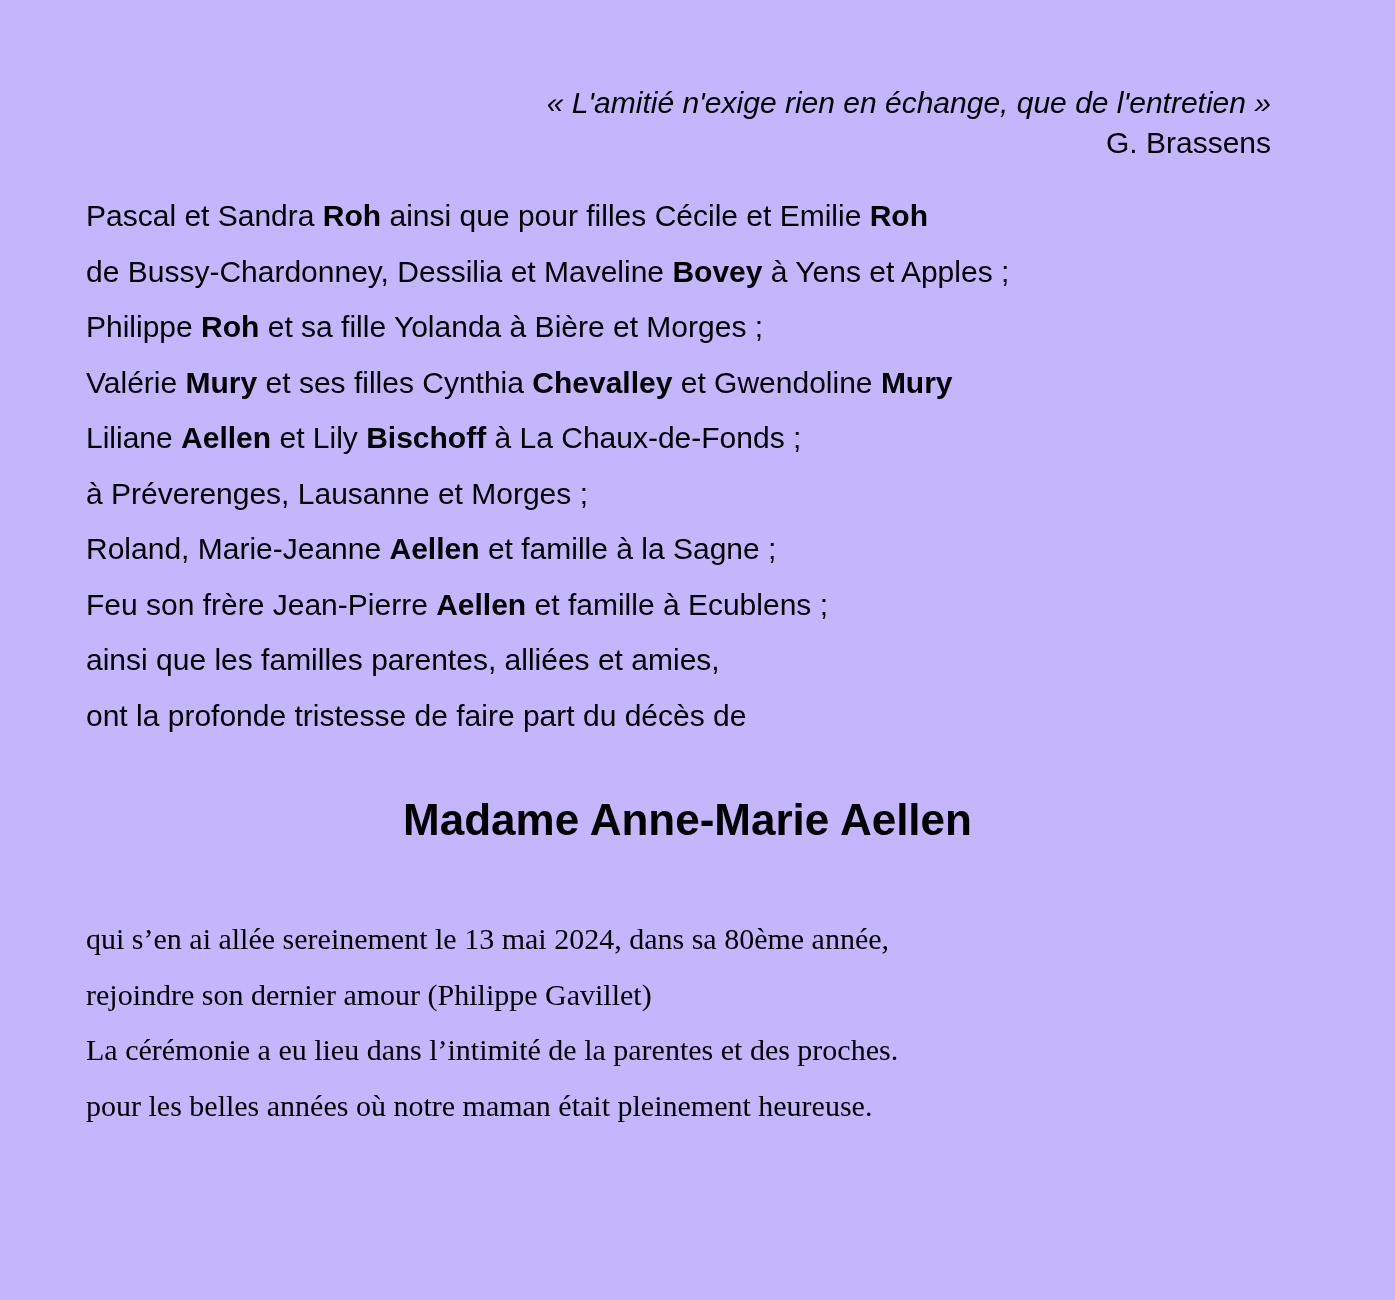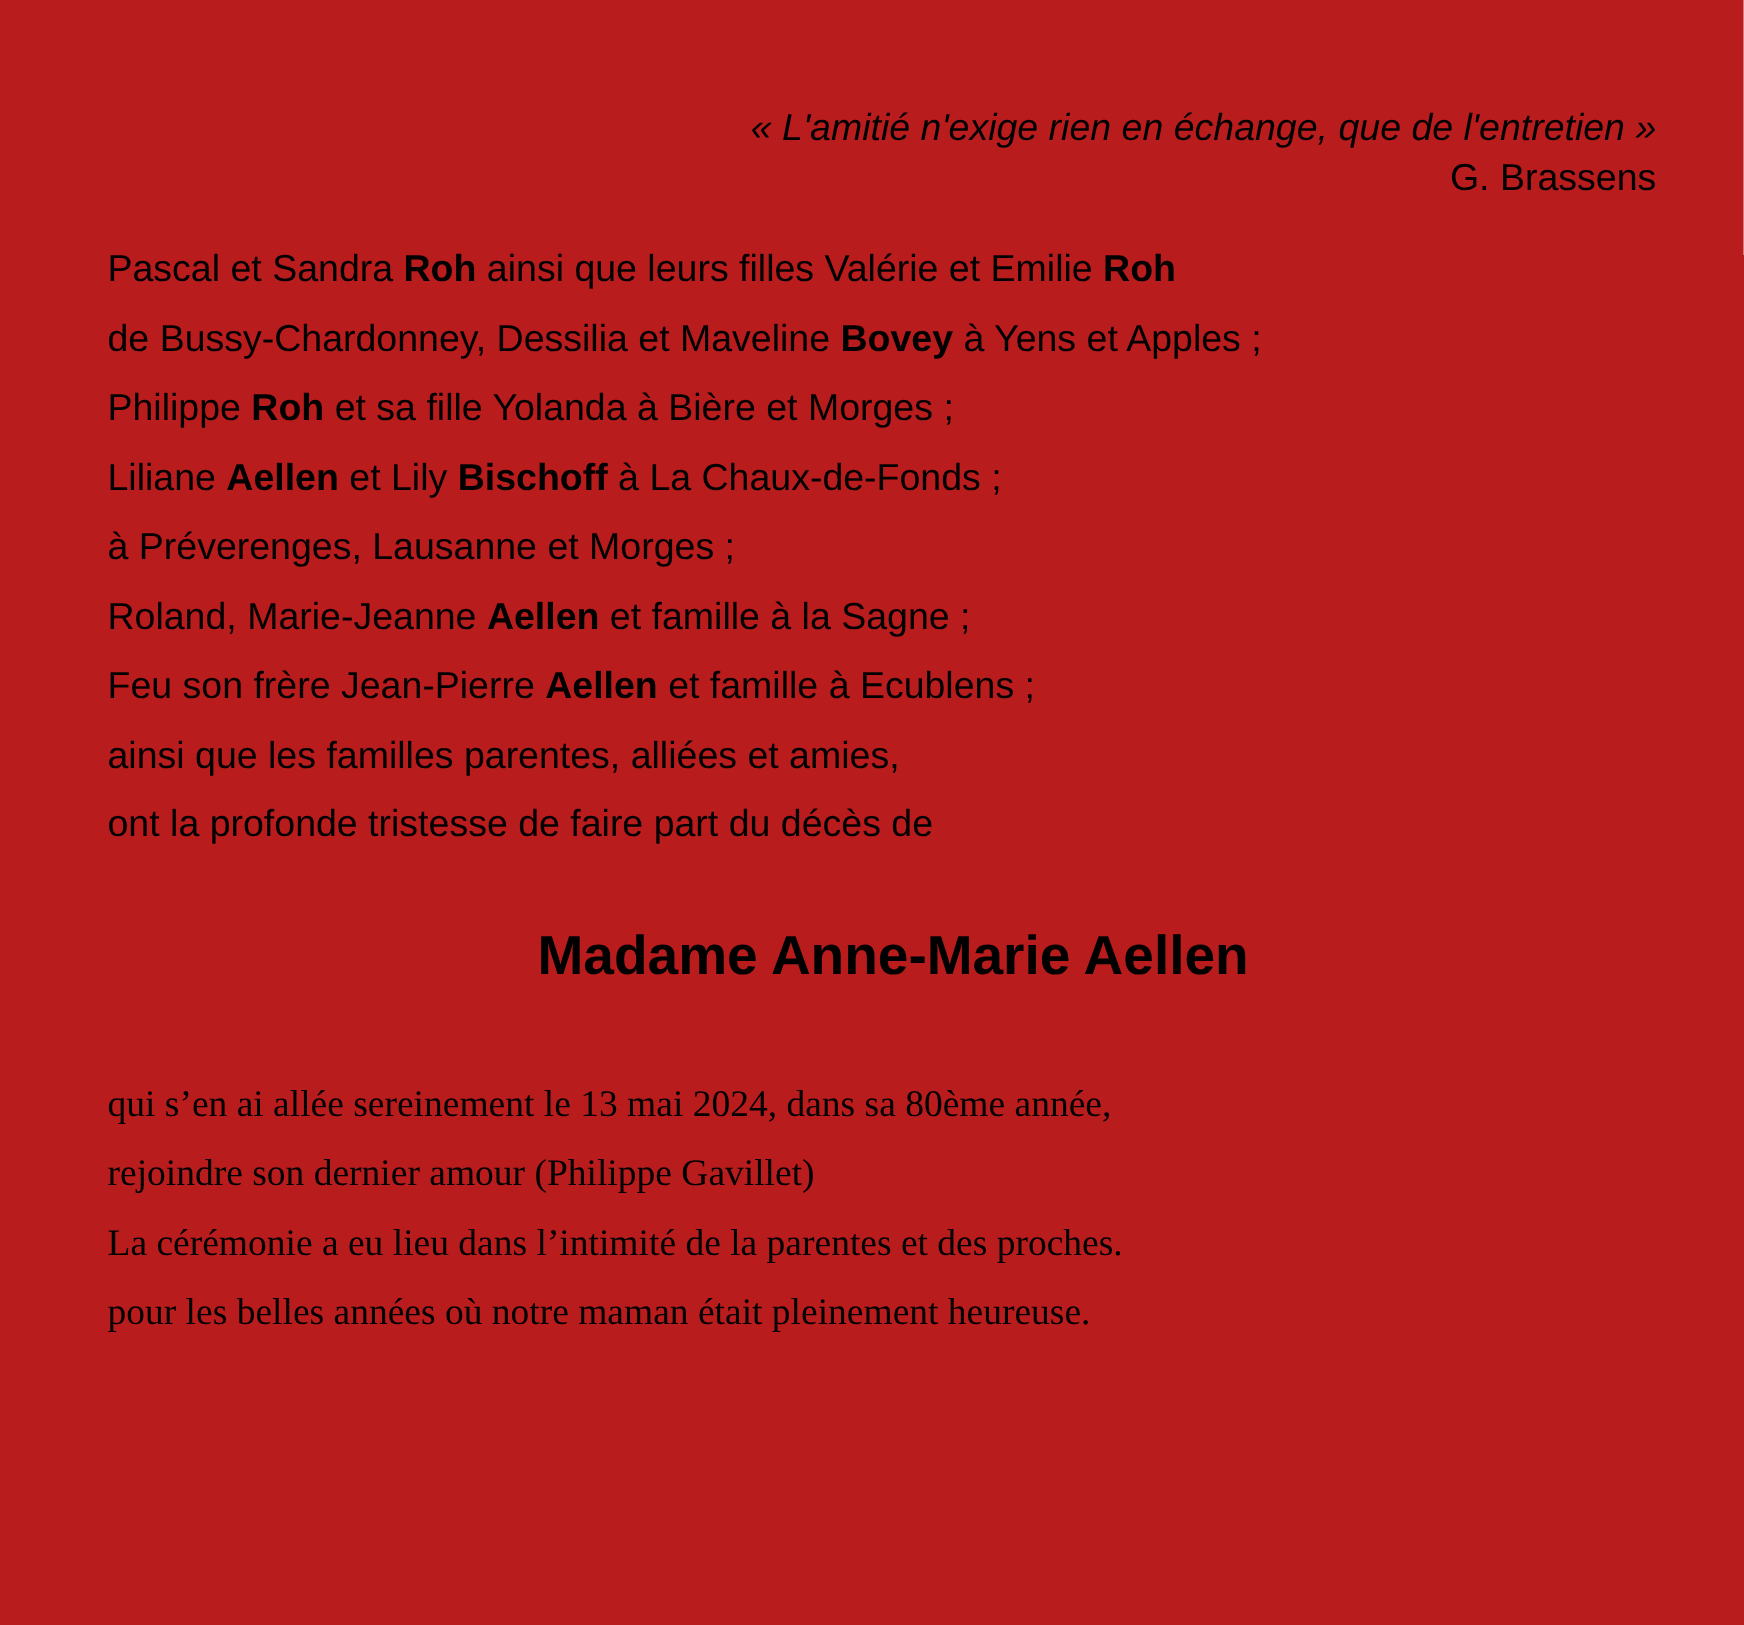--- a/index.html
+++ b/index.html
@@ -5,25 +5,25 @@
   html, body {
     margin: 0;
     padding: 0;
     background: #ffffff;
   }
   .page {
     position: relative;
     width: 1395px;
     height: 1300px;
     box-sizing: border-box;
-    background: #b91c1c;
+    background: #c4b5fd;
     color: #000000;
     font-family: "Liberation Sans", sans-serif;
     font-size: 30px;
-    padding: 83px 52px 0 86px;
+    padding: 83px 106px 0 86px;
     overflow: hidden;
   }
   .quote-block {
     text-align: right;
     line-height: 40px;
     margin-right: 18px;
   }
   .quote-text {
     font-style: italic;
   }
@@ -55,23 +55,24 @@
 <body>
 
 <div class="page">
 
   <div class="quote-block">
     <div class="quote-text">« L'amitié n'exige rien en échange, que de l'entretien »</div>
     <div class="quote-author">G. Brassens</div>
   </div>
 
   <div class="family-block">
-      <div class="text-line"><span class="">Pascal et Sandra </span><span class="bold">Roh</span><span class=""> ainsi que leurs filles Valérie et Emilie </span><span class="bold">Roh</span></div>
+      <div class="text-line"><span class="">Pascal et Sandra </span><span class="bold">Roh</span><span class=""> ainsi que pour filles Cécile et Emilie </span><span class="bold">Roh</span></div>
       <div class="text-line"><span class="">de Bussy-Chardonney, Dessilia et Maveline </span><span class="bold">Bovey</span><span class=""> à Yens et Apples ;</span></div>
       <div class="text-line"><span class="">Philippe </span><span class="bold">Roh</span><span class=""> et sa fille Yolanda à Bière et Morges ;</span></div>
+      <div class="text-line"><span class="">Valérie </span><span class="bold">Mury</span><span class=""> et ses filles Cynthia </span><span class="bold">Chevalley</span><span class=""> et Gwendoline </span><span class="bold">Mury</span></div>
       <div class="text-line"><span class="">Liliane </span><span class="bold">Aellen</span><span class=""> et Lily </span><span class="bold">Bischoff</span><span class=""> à La Chaux-de-Fonds ;</span></div>
       <div class="text-line"><span class="">à Préverenges, Lausanne et Morges ;</span></div>
       <div class="text-line"><span class="">Roland, Marie-Jeanne </span><span class="bold">Aellen</span><span class=""> et famille à la Sagne ;</span></div>
       <div class="text-line"><span class="">Feu son frère Jean-Pierre </span><span class="bold">Aellen</span><span class=""> et famille à Ecublens ;</span></div>
       <div class="text-line"><span class="">ainsi que les familles parentes, alliées et amies,</span></div>
       <div class="text-line"><span class="">ont la profonde tristesse de faire part du décès de</span></div>
     </div>
 
   <div class="deceased-name">Madame Anne-Marie Aellen</div>
 

